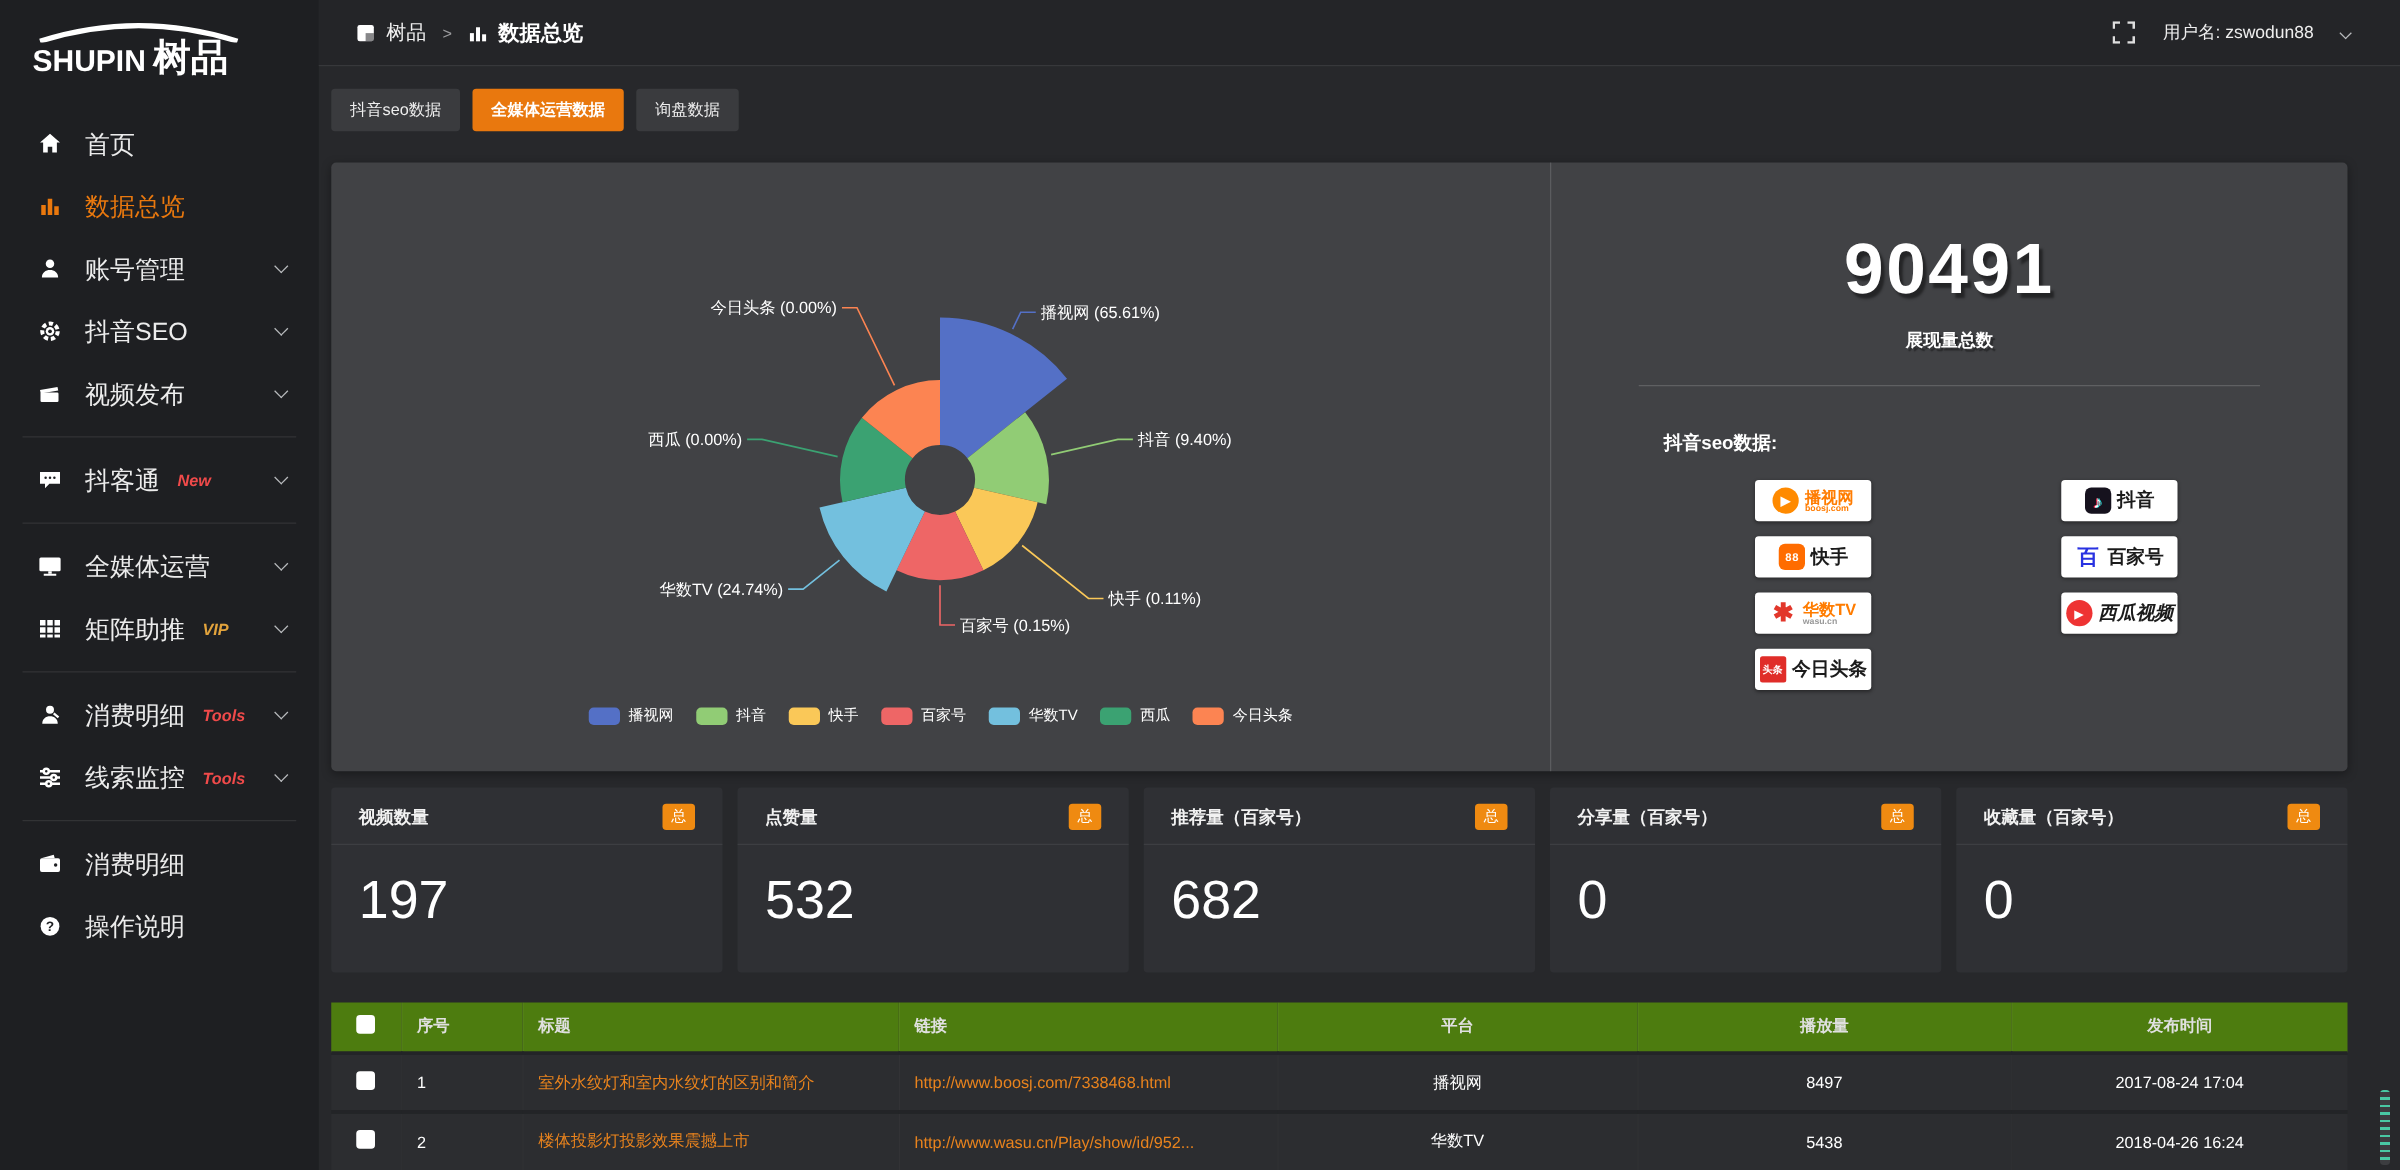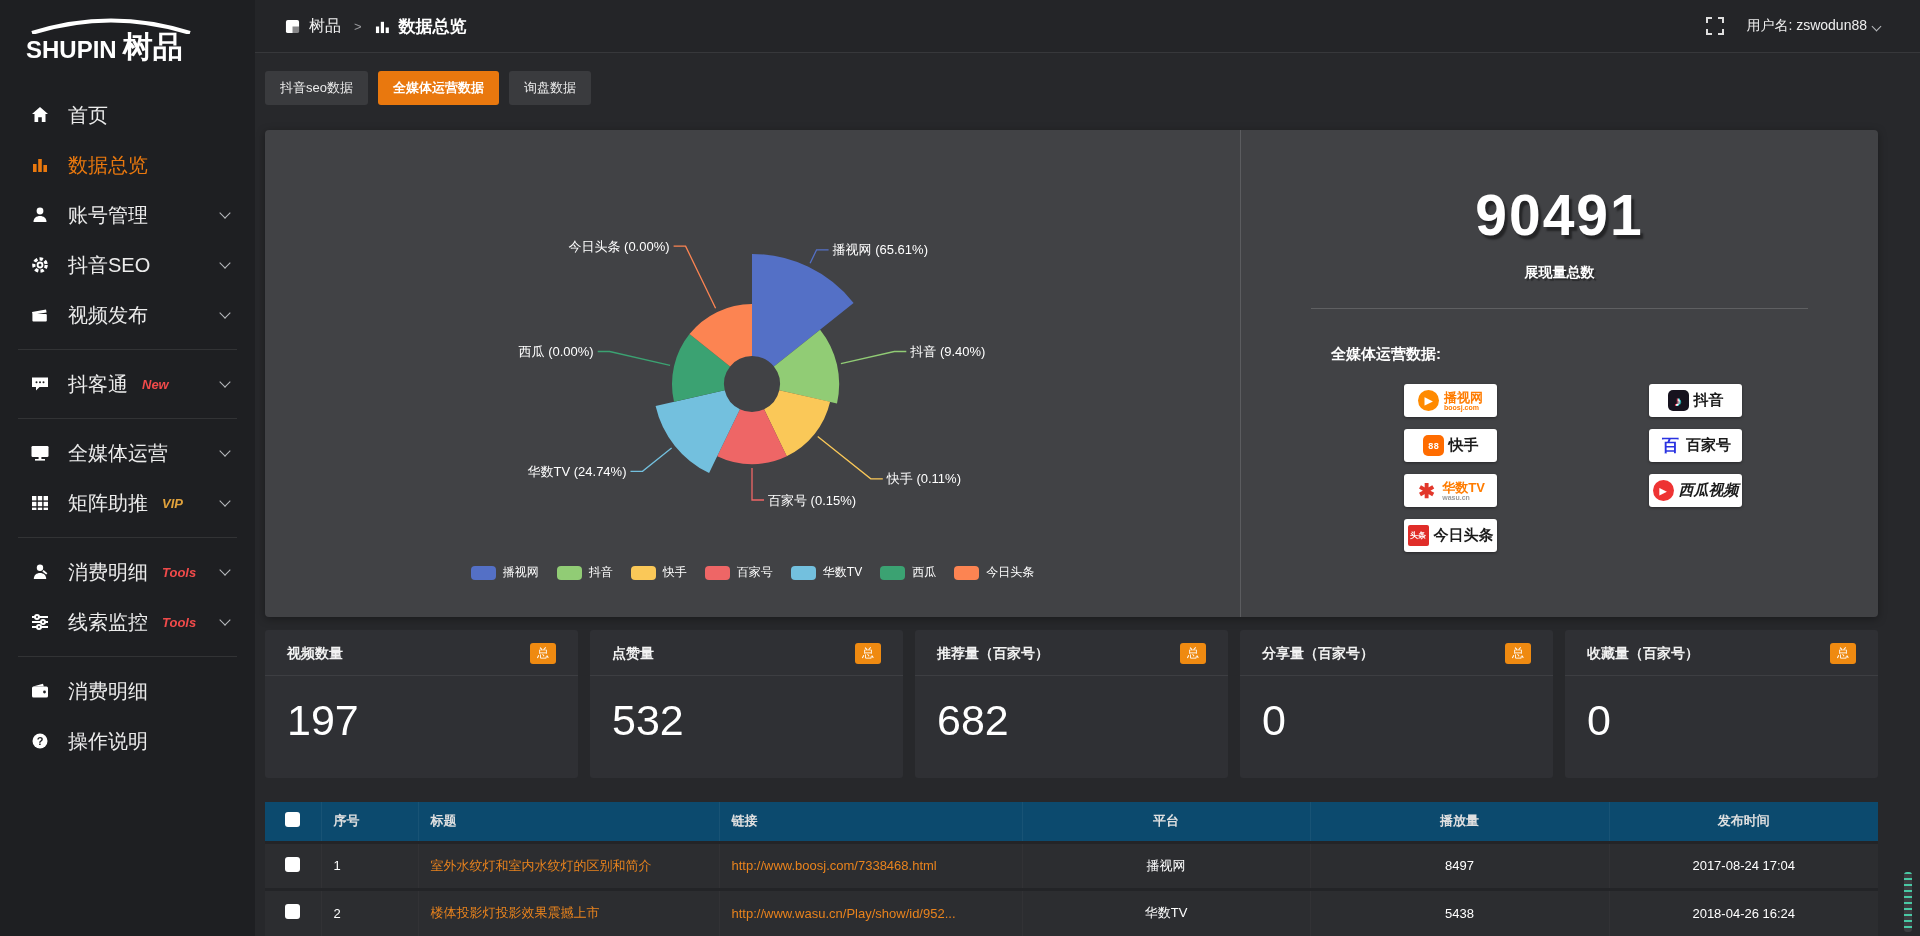--- a/index.html
+++ b/index.html
@@ -29,21 +29,21 @@
   .main { flex:1; display:flex; flex-direction:column; }
   .topbar { height:57px; background:#242528; border-bottom:1px solid #37383b;
     display:flex; align-items:center; padding:0 40px 0 30px; }
   .crumb { display:flex; align-items:center; gap:9px; }
   .crumb .cicon { width:15px; height:15px; color:#fff; }
   .crumb-home { font-size:16px; color:#f0f0f0; cursor:pointer; }
   .crumb-sep { color:#9a9b9e; font-size:13px; margin:0 4px; }
   .crumb-cur { font-size:17px; font-weight:bold; color:#fff; }
   .top-right { margin-left:auto; display:flex; align-items:center; gap:22px; }
   .fs-btn { width:18px; height:18px; color:#dedede; cursor:pointer; }
-  .user { font-size:14px; color:#eee; cursor:pointer; display:flex; align-items:center; gap:6px; }
+  .user { font-size:14px; color:#eee; cursor:pointer; display:flex; align-items:center; gap:22px; }
   .user .chev { margin:0; width:7px; height:7px; }
 
   .content { flex:1; padding:18px 42px 0 10px; }
   .tabs { display:flex; gap:10px; margin-bottom:25px; }
   .tab { background:#3a3b3e; color:#ededed; font-size:13px; padding:8px 15px; border:none;
     border-radius:3px; cursor:pointer; font-family:inherit; }
   .tab.active { background:#e9780e; color:#fff; font-weight:bold; }
 
   
   .panel { height:487px; background:#414245; border-radius:4px; display:flex;
@@ -96,21 +96,21 @@
   .card { flex:1; background:#2f3034; border-radius:3px; height:148px; }
   .card-head { display:flex; align-items:center; justify-content:space-between; padding:13px 22px 11px; }
   .card-label { font-size:14px; color:#f2f2f2; font-weight:bold; }
   .tot-badge { background:#ef8a11; color:#fff; font-size:12px; padding:2px 7px; border-radius:3px; }
   .card-divider { height:1px; background:rgba(255,255,255,.07); }
   .card-value { font-size:43px; color:#fff; padding:20px 22px 0; }
 
   
   .tablewrap { margin-top:24px; position:relative; }
   table { width:100%; border-collapse:collapse; table-layout:fixed; }
-  thead tr { background:#0c4a6e; height:40px; }
+  thead tr { background:#4d7c0f; height:40px; }
   tbody tr { background:#2c2d30; height:47px; border-top:3px solid #232427; }
   th { font-size:13px; color:#e0e0e0; font-weight:bold; text-align:left; padding:0 12px; }
   td { font-size:13px; color:#fff; padding:0 12px; overflow:hidden; white-space:nowrap; text-overflow:ellipsis; }
   th.c, td.c { text-align:center; }
   th:not(:first-child), td:not(:first-child) { border-left:1px solid rgba(255,255,255,.05); }
   .cb { width:15px; height:15px; background:#fff; border-radius:3px; display:inline-block; cursor:pointer; }
   td.link, td.title { color:#e9831d; cursor:pointer; }
   .col-cb { width:56px; } .col-idx { width:97px; } .col-title { width:301px; }
   .col-link { width:303px; } .col-plat { width:288px; } .col-views { width:299px; }
   .scrollthumb { position:absolute; right:-34px; top:70px; width:8px; height:60px; background:#3c3d40;
@@ -341,21 +341,21 @@
             <span class="lg">
               <i style="background:#fc8452"></i>
               <em>今日头条</em>
             </span>
           </div>
       </div>
       <div class="stats">
         <div class="big-num">90491</div>
         <div class="big-label">展现量总数</div>
         <div class="stats-divider"></div>
-        <div class="plat-title">全媒体运营数据:</div>
+        <div class="plat-title">抖音seo数据:</div>
         <div class="plat-cols" id="platCols">
             <div class="plat-col">
               <div class="pbadge">
                 <span class="plogo plogo-boosj"></span>
                 <span class="pstack">
                   <span class="pname orange">播视网</span>
                   <span class="psub orange">boosj.com</span>
                 </span>
               </div>
               <div class="pbadge">

